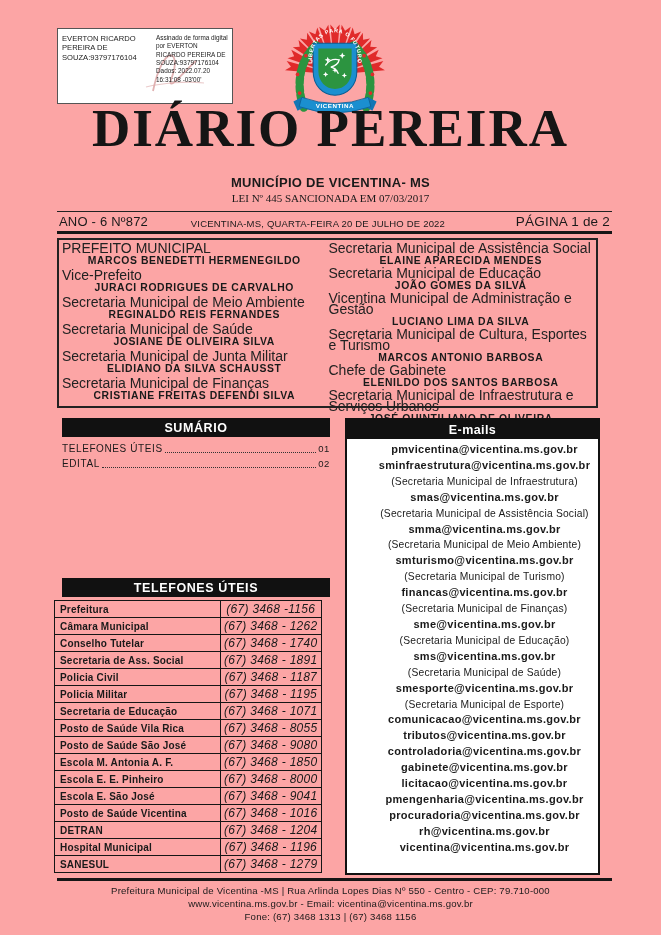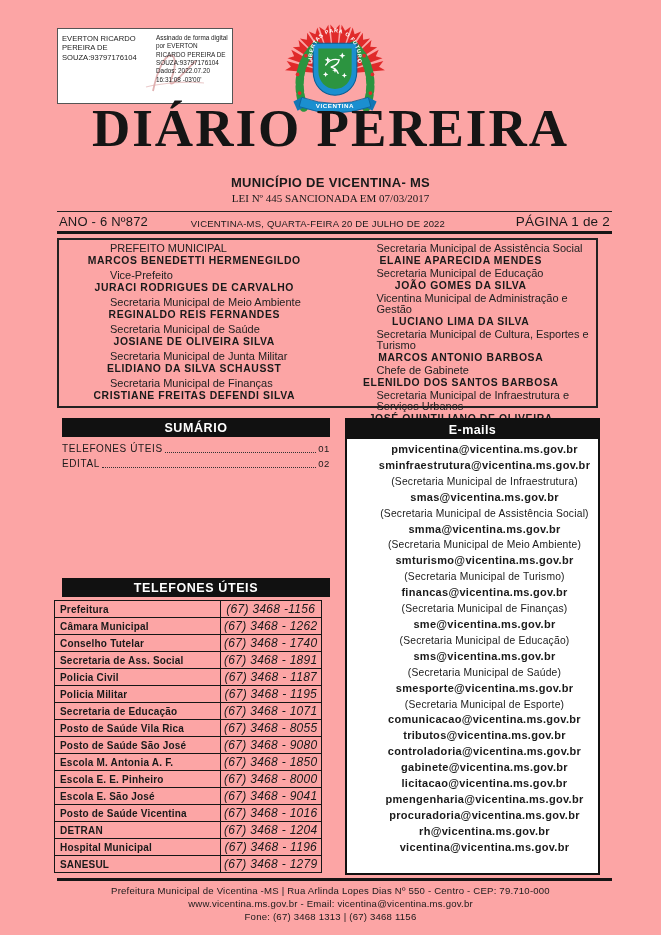--- a/index.html
+++ b/index.html
@@ -47,21 +47,21 @@
     display:flex;align-items:flex-end;justify-content:space-between;padding:0 2px 2px 2px;}
   .edition{font-size:13px;letter-spacing:.2px;margin-top:32px;}
   .date-line{font-size:9.5px;letter-spacing:.2px;transform:translateX(-14px);}
   .page-indicator{font-size:13.5px;letter-spacing:.2px;}
   .rule-thick{position:absolute;left:57px;top:231px;width:555px;height:3px;background:#151515;}
 
   
   .officials-box{position:absolute;left:57px;top:238px;width:541px;height:170px;
     border:2px solid #222;display:flex;padding:3px 2px;}
   .officials-col{width:50%;display:flex;flex-direction:column;justify-content:space-between;}
-  .official .role{font-size:11px;color:#222;line-height:11px;padding-left:1px;margin-left:48px;}
+  .official .role{font-size:14px;color:#222;line-height:11px;padding-left:1px;}
   .official .name{font-size:10.4px;font-weight:bold;letter-spacing:.6px;line-height:14px;text-align:center;}
 
   
   .section-bar{position:absolute;background:var(--bar-black);color:#fff;font-weight:bold;
     display:flex;align-items:center;justify-content:center;letter-spacing:.6px;}
   .sum-bar{left:62px;top:418px;width:268px;height:19px;font-size:12.5px;}
   .tel-bar{left:62px;top:578px;width:268px;height:19px;font-size:12.5px;}
 
   
   .sum-list{position:absolute;left:62px;top:441px;width:268px;}

